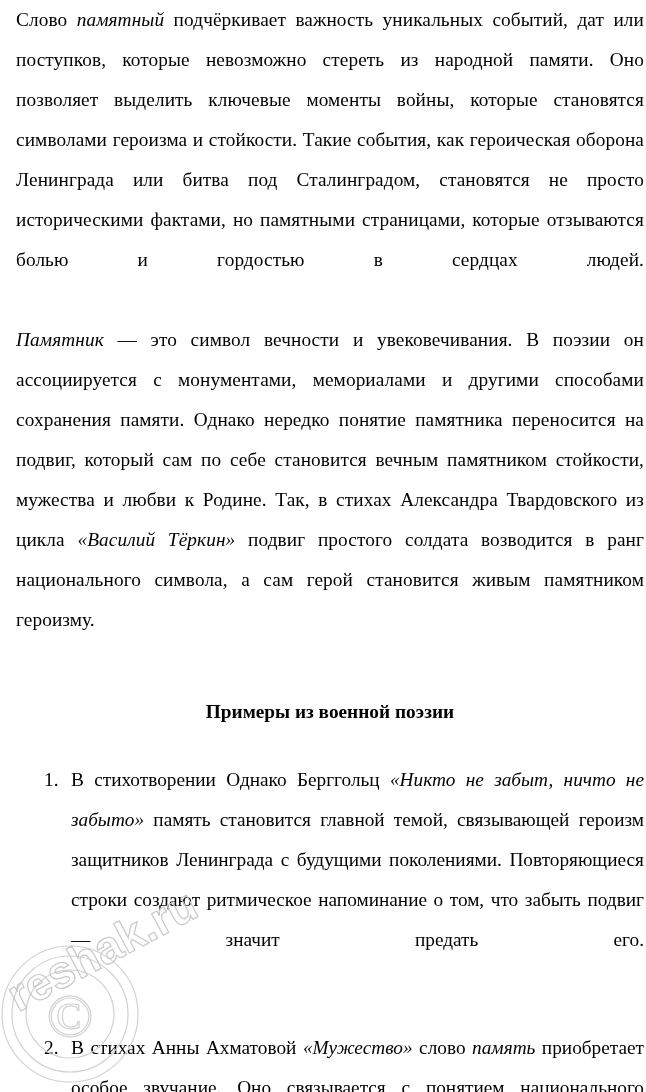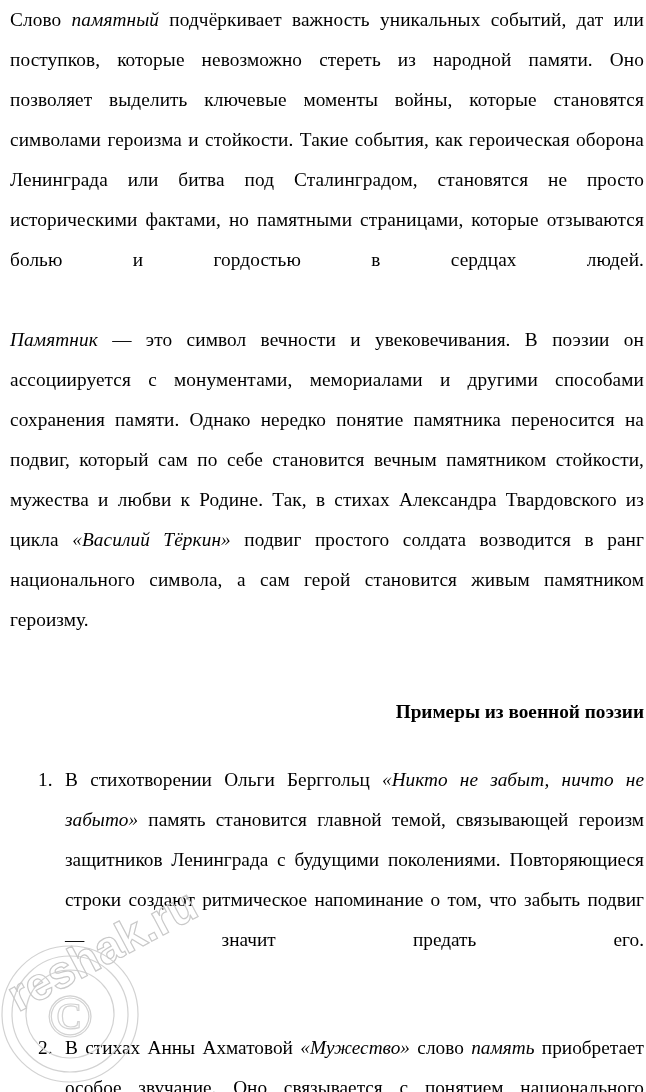--- a/index.html
+++ b/index.html
@@ -17,21 +17,21 @@
   }
 
   #page {
     position: absolute;
     left: 0;
     top: 0;
     width: 646px;
     height: 1092px;
     overflow: hidden;
     box-sizing: border-box;
-    padding: 0 2px 0 10px;
+    padding: 0 2px 0 16px;
   }
 
   .para {
     margin: 0;
     text-align: justify;
     text-justify: inter-word;
     font-size: 19.3px;
     line-height: 40px;
     letter-spacing: 0.1px;
     -webkit-font-smoothing: antialiased;
@@ -45,21 +45,21 @@
   em, .it {
     font-style: italic;
   }
 
   .heading {
     margin: 0;
     padding-top: 12px;
     font-size: 19.3px;
     line-height: 40px;
     font-weight: bold;
-    text-align: right;
+    text-align: center;
   }
 
   ol.examples {
     margin: 0;
     padding: 0;
     list-style: none;
     counter-reset: ex;
   }
 
   ol.examples > li {
@@ -125,21 +125,21 @@
 
 <div id="page">
 
   <p class="para"><span>Слово </span><span class="it">памятный</span><span> подчёркивает важность уникальных событий, дат или поступков, которые невозможно стереть из народной памяти. Оно позволяет выделить ключевые моменты войны, которые становятся символами героизма и стойкости. Такие события, как героическая оборона Ленинграда или битва под Сталинградом, становятся не просто историческими фактами, но памятными страницами, которые отзываются болью и гордостью в сердцах людей.</span><span style="display: inline-block; width: 100%; height: 0px;"></span></p>
 
   <p class="para"><span class="it">Памятник</span><span> — это символ вечности и увековечивания. В поэзии он ассоциируется с монументами, мемориалами и другими способами сохранения памяти. Однако нередко понятие памятника переносится на подвиг, который сам по себе становится вечным памятником стойкости, мужества и любви к Родине. Так, в стихах Александра Твардовского из цикла </span><span class="it">«Василий Тёркин»</span><span> подвиг простого солдата возводится в ранг национального символа, а сам герой становится живым памятником героизму.</span><span style="display: inline-block; width: 100%; height: 0px;"></span></p>
 
   <h3 class="heading">Примеры из военной поэзии</h3>
 
   <ol class="examples">
-    <li><span>В стихотворении Ольги Берггольц </span><span class="it">«Никто не забыт, ничто не забыто»</span><span> память становится главной темой, связывающей героизм защитников Ленинграда с будущими поколениями. Повторяющиеся строки создают ритмическое напоминание о том, что забыть подвиг — значит предать его.</span><span style="display: inline-block; width: 100%; height: 0px;"></span></li>
+    <li><span>В стихотворении Однако Берггольц </span><span class="it">«Никто не забыт, ничто не забыто»</span><span> память становится главной темой, связывающей героизм защитников Ленинграда с будущими поколениями. Повторяющиеся строки создают ритмическое напоминание о том, что забыть подвиг — значит предать его.</span><span style="display: inline-block; width: 100%; height: 0px;"></span></li>
     <li><span>В стихах Анны Ахматовой </span><span class="it">«Мужество»</span><span> слово </span><span class="it">память</span><span> приобретает особое звучание. Оно связывается с понятием национального достоинства, духовной силы и любви к Родине. Память становится необходимым условием выживания нации, её внутреннего обновления.</span><span style="display: inline-block; width: 100%; height: 0px;"></span></li>
 
   </ol>
 
   <div id="watermark">
     <svg viewBox="0 0 230 210" xmlns="http://www.w3.org/2000/svg" aria-hidden="true">
       <g>
         <circle class="wm-ring" cx="76" cy="128" r="68"></circle>
         <circle class="wm-ring" cx="76" cy="128" r="58"></circle>
         <circle class="wm-ring" cx="76" cy="128" r="44"></circle>

